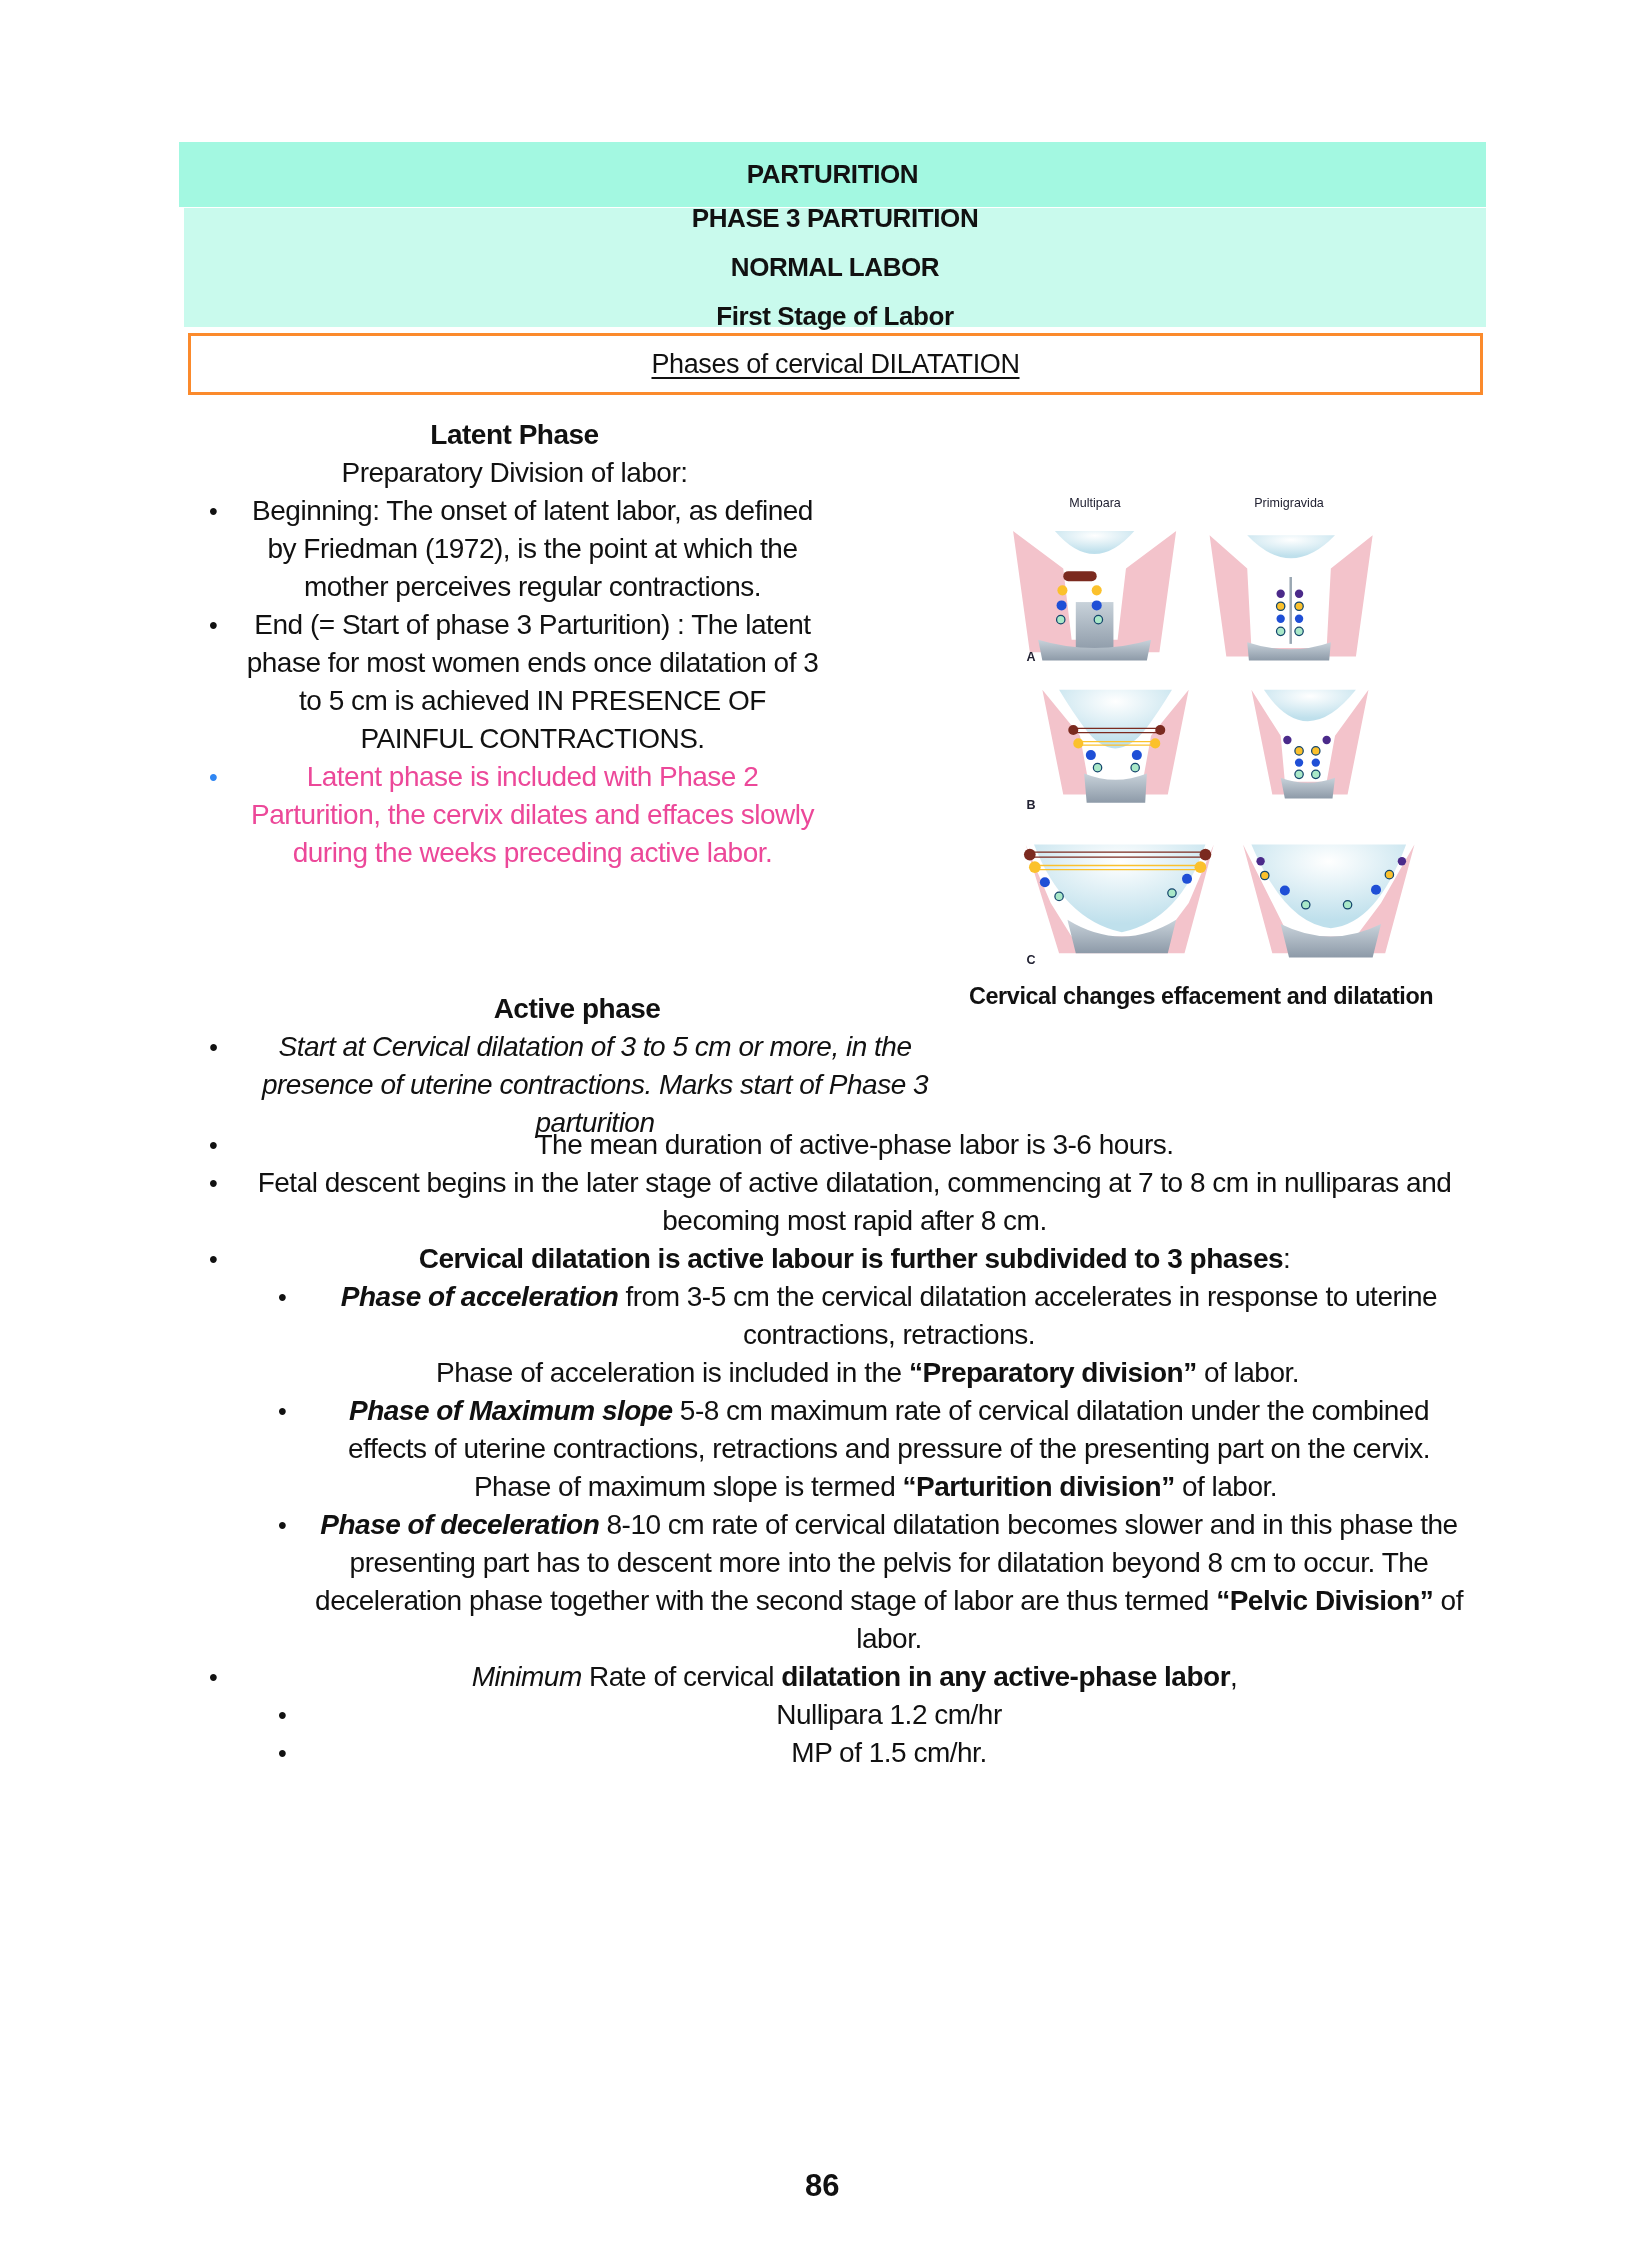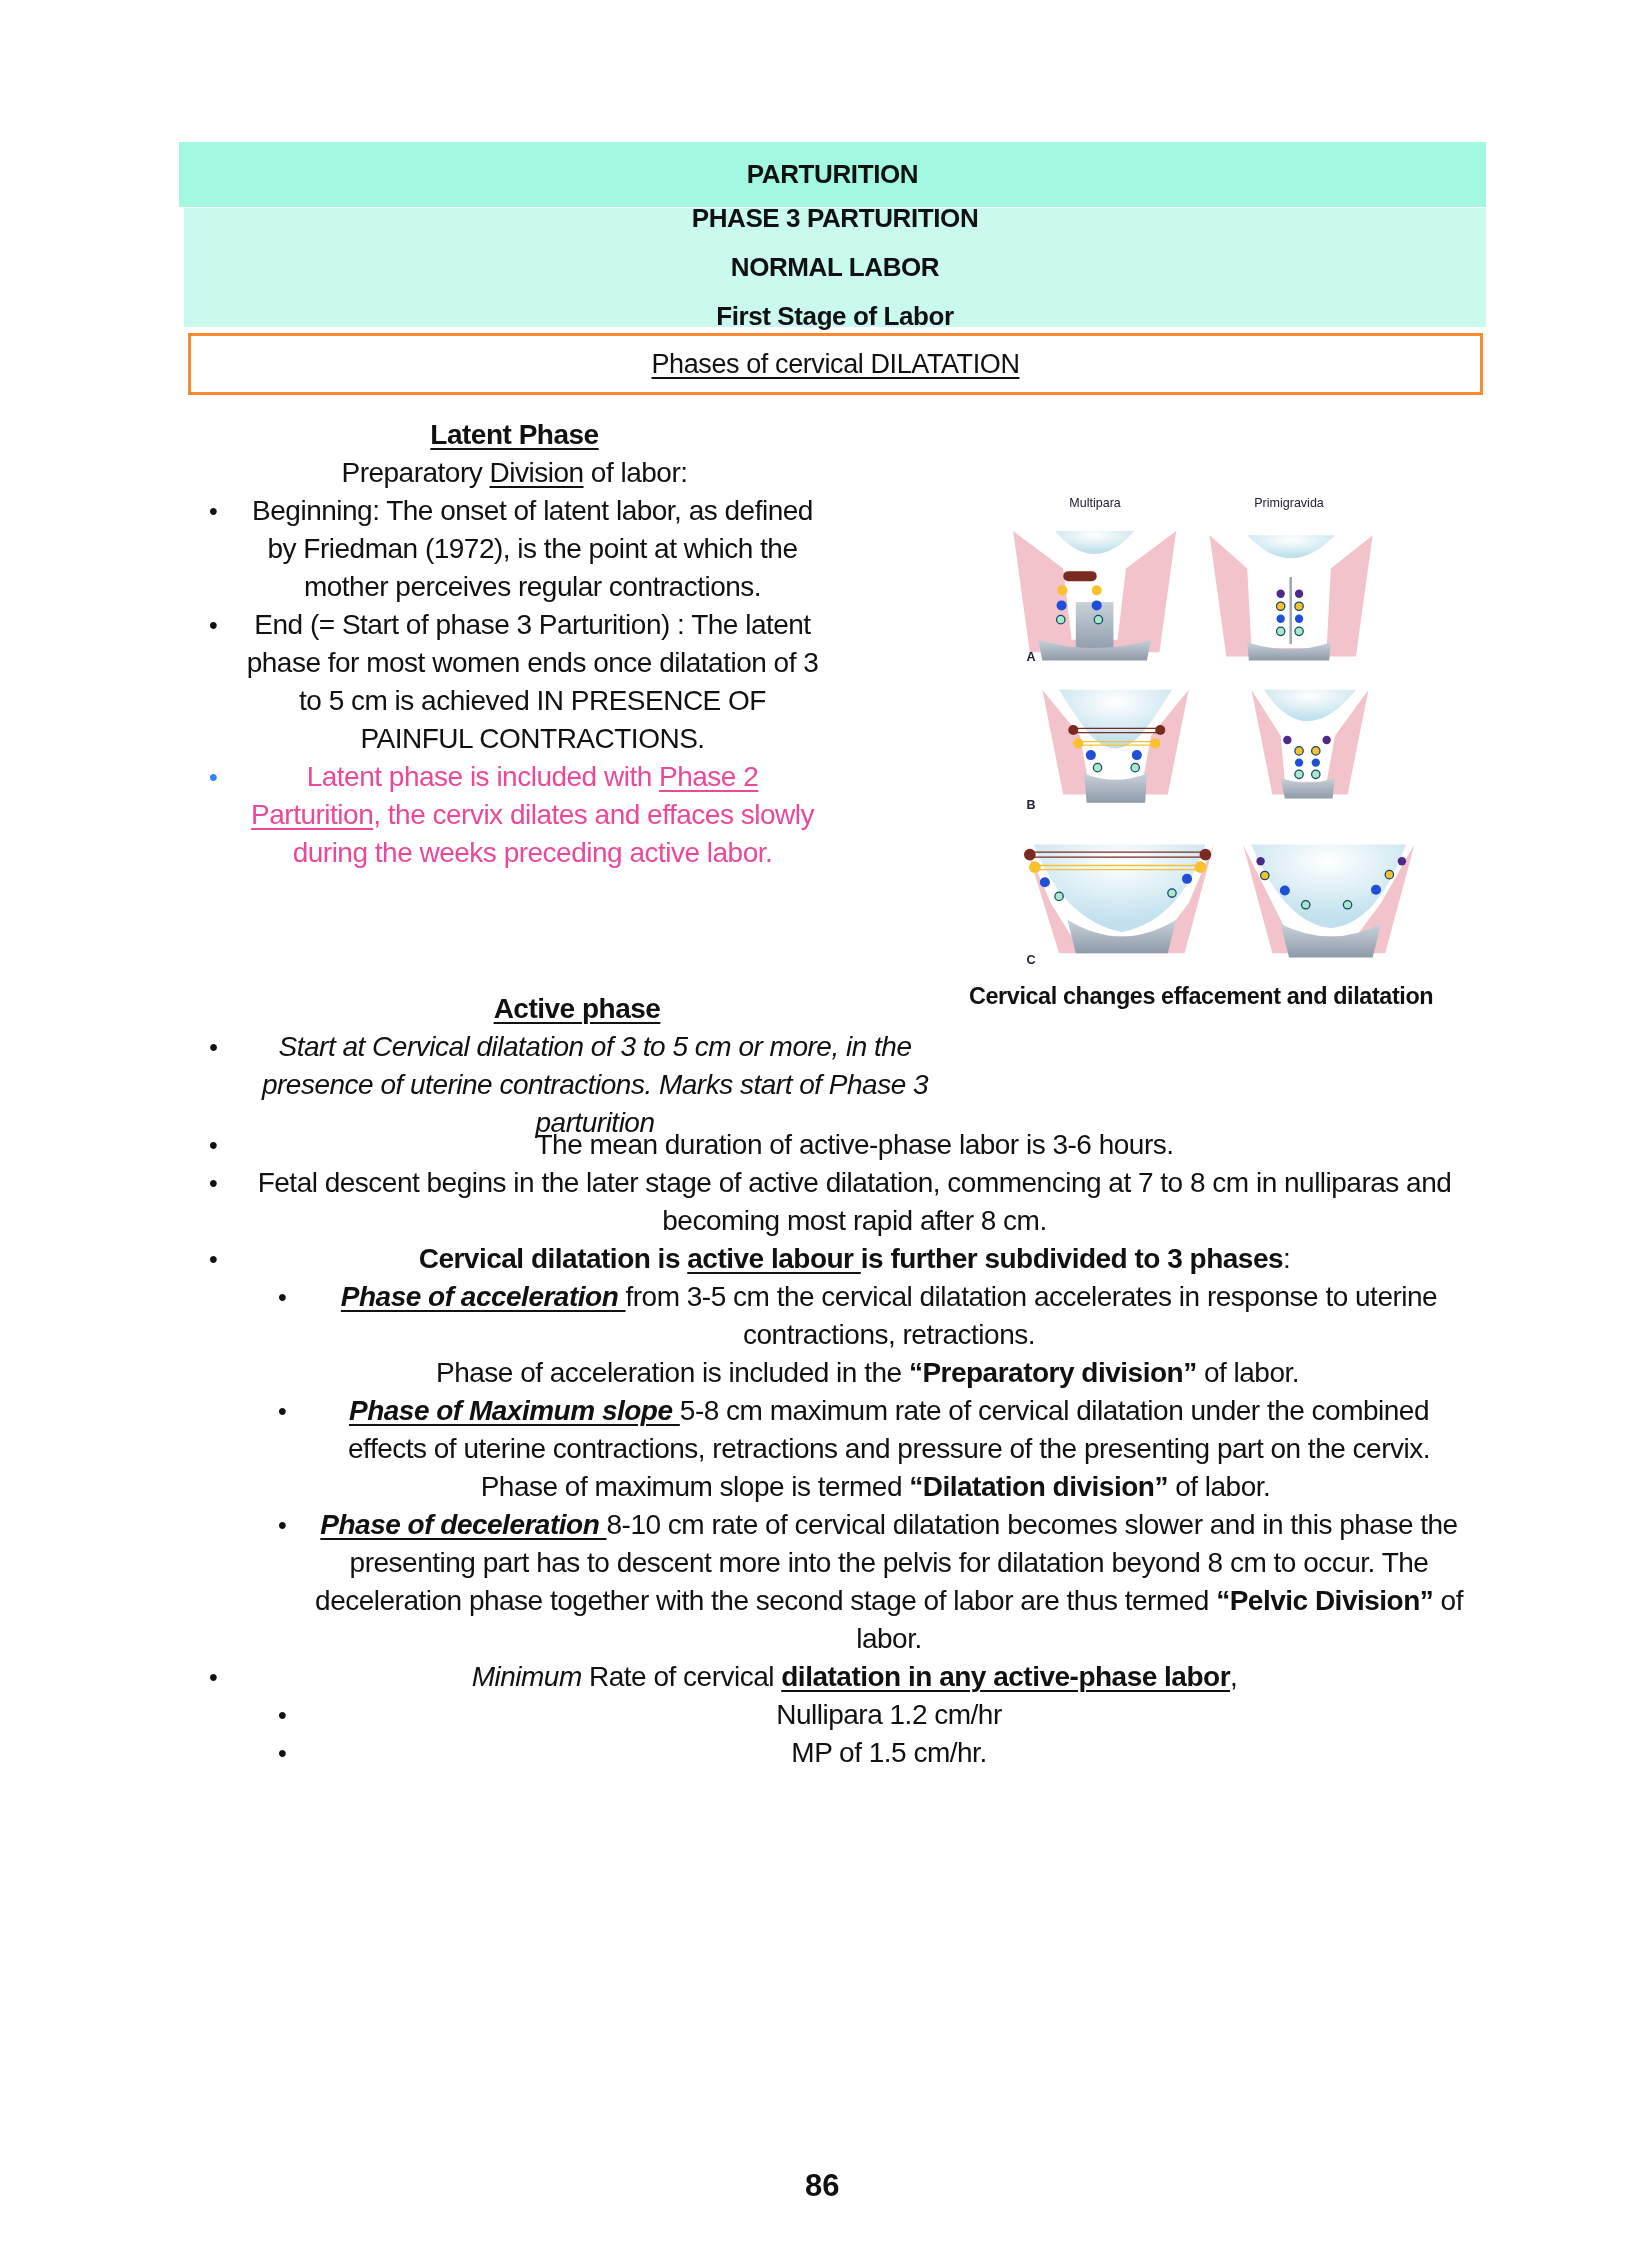--- a/index.html
+++ b/index.html
@@ -12,21 +12,21 @@
              font-weight: bold; font-size: 26px; letter-spacing: -0.4px; }
   .hdr-sub { position: absolute; left: 184px; top: 208px; width: 1302px; height: 119px;
              background: #c9faed; display: flex; flex-direction: column; align-items: center;
              justify-content: center; font-weight: bold; font-size: 26px; line-height: 33px; letter-spacing: -0.4px; gap: 16px; }
   .sect-box { position: absolute; left: 188px; top: 333px; width: 1295px; height: 62px;
               border: 3.3px solid #fb8a2c; box-sizing: border-box; display: flex;
               align-items: center; justify-content: center; font-size: 27px; letter-spacing: -0.4px; }
   .sect-box span { text-decoration: underline; text-decoration-thickness: 1.7px; text-underline-offset: 4.2px; }
 
   .txt { position: absolute; font-size: 28px; line-height: 38px; letter-spacing: -0.5px; }
-  .u { text-decoration: underline; text-decoration-thickness: 1.7px; text-underline-offset: 4.2px; }
+  .u { text-decoration-thickness: 1.7px; text-underline-offset: 4.2px; }
   .b { font-weight: bold; }
   .i { font-style: italic; }
   .blue { color: #ec4899; }
 
   ul { margin: 0; padding: 0; list-style: none; }
   li { position: relative; padding-left: 36px; }
   li::before { content: "\2022"; position: absolute; left: 0; top: 0; font-size: 25px; }
   li.blue::before { color: #2f86f3; }
 
   .fig { position: absolute; left: 996px; top: 485px; width: 469px; height: 485px; }
@@ -188,21 +188,21 @@
     </ul>
 
     <ul style="margin-left:69px;">
       <li><span class="b i u">Phase of acceleration </span><span>from 3-5 cm the cervical dilatation accelerates in response to uterine contractions, retractions.</span></li>
     </ul>
     <div style="margin-left:62px;"><span>Phase of acceleration is included in the </span><span class="b">“Preparatory division”</span><span> of labor.</span></div>
 
     <ul style="margin-left:69px;">
       <li><span class="b i u">Phase of Maximum slope </span><span>5-8 cm maximum rate of cervical dilatation under the combined effects of uterine contractions, retractions and pressure of the presenting part on the cervix.</span></li>
     </ul>
-    <div style="margin-left:78px;"><span>Phase of maximum slope is termed </span><span class="b">“Dilatation division”</span><span> of labor.</span></div>
+    <div style="margin-left:78px;"><span>Phase of maximum slope is termed </span><span class="b">“Parturition division”</span><span> of labor.</span></div>
 
     <ul style="margin-left:69px;">
       <li><span class="b i u">Phase of deceleration </span><span>8-10 cm rate of cervical dilatation becomes slower and in this phase the presenting part has to descent more into the pelvis for dilatation beyond 8 cm to occur. The deceleration phase together with the second stage of labor are thus termed </span><span class="b">“Pelvic Division”</span><span> of labor.</span></li>
     </ul>
 
     <ul>
       <li><span class="i">Minimum</span><span> Rate of cervical </span><span class="b u">dilatation in any active-phase labor</span><span>,</span></li>
     </ul>
     <ul style="margin-left:69px;">
       <li>Nullipara 1.2 cm/hr</li>

